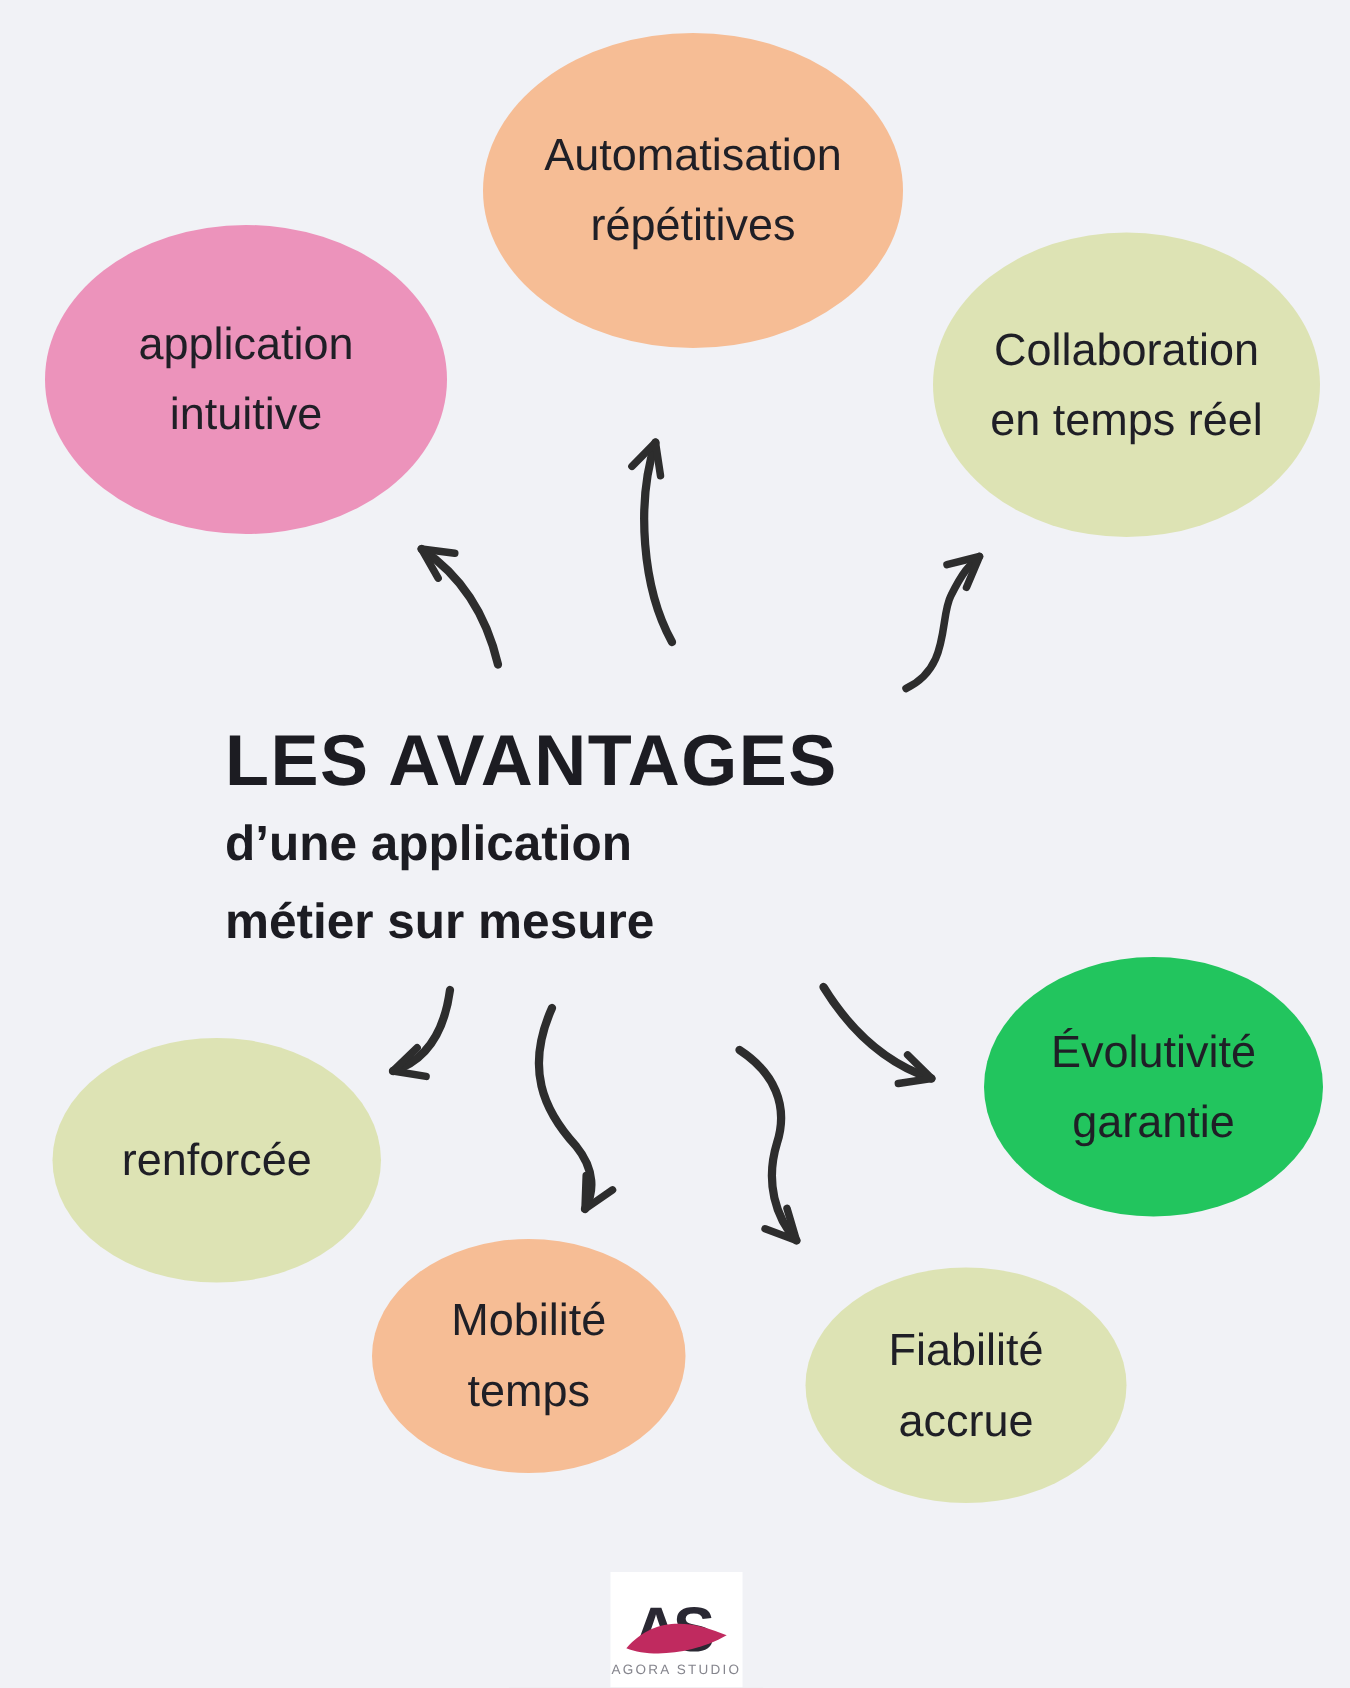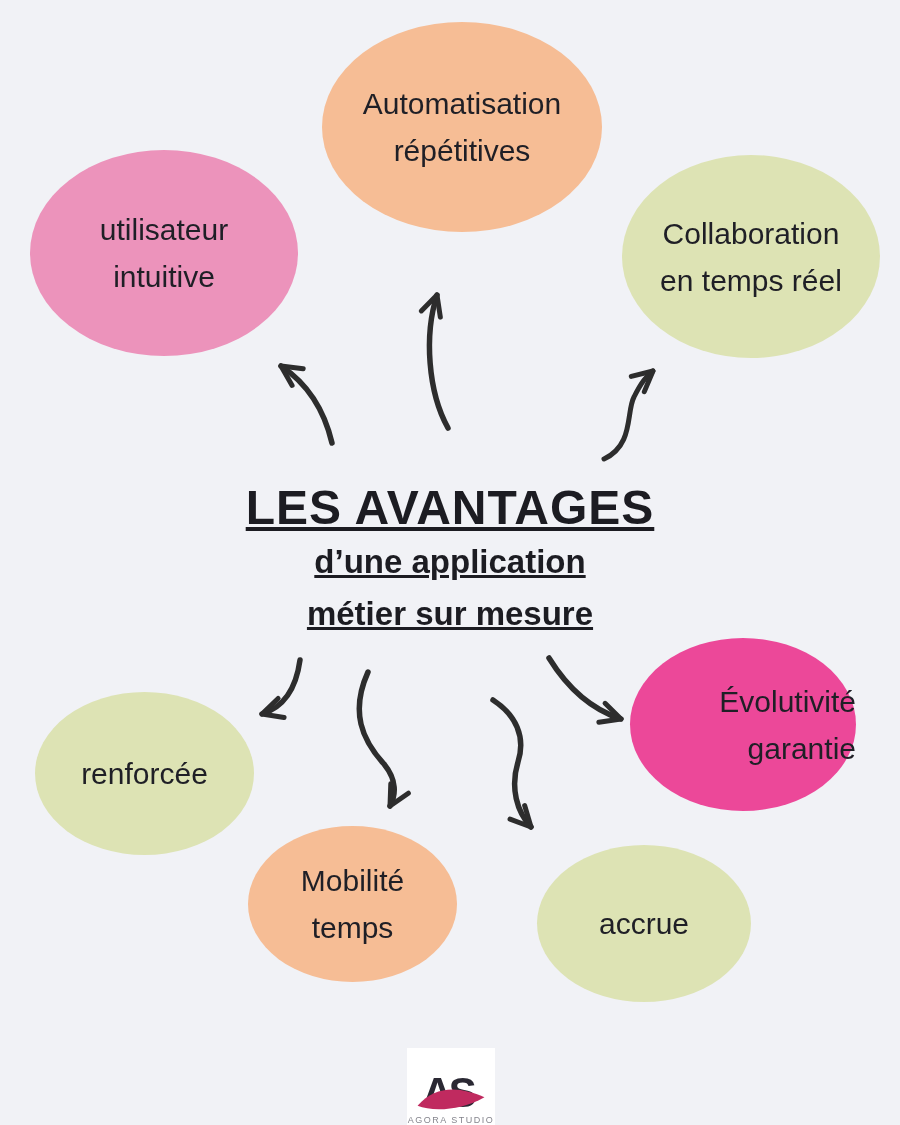--- a/index.html
+++ b/index.html
@@ -9,33 +9,33 @@
     background:#f1f2f6; overflow:hidden;padding-left:40px;
   }
   .bubble{
     position:absolute; border-radius:50%;
     display:flex; flex-direction:column; align-items:center; justify-content:center;
     text-align:center; color:#1f1f26;
     font-size:30px; line-height:47px; font-weight:500;
   }
   .bubble span{display:block; white-space:nowrap;}
   .title-block{
-    position:absolute; left:150px; top:480px; width:600px; text-align:center; color:#1c1c22;text-decoration:underline;
+    position:absolute; left:150px; top:480px; width:600px; text-align:left; color:#1c1c22;
   }
   .title-main{
     font-size:48px; font-weight:700; letter-spacing:1px; line-height:56px; margin:0;
   }
   .title-sub{
     font-size:33px; font-weight:600; line-height:52px; margin:0;
   }
   .arrows{position:absolute; left:0; top:0; width:900px; height:1125px; pointer-events:none;}
   .logo-card{
     position:absolute; left:407px; top:1048px; width:88px; height:77px;
     background:#ffffff; display:flex; flex-direction:column; align-items:center;
-    justify-content:flex-end; padding-top:6px; box-sizing:border-box;
+    justify-content:center; padding-top:6px; box-sizing:border-box;
   }
   .logo-caption{
     font-size:9px; letter-spacing:1.5px; color:#85858d; margin-top:2px; white-space:nowrap;
   }
 </style>
 </head>
 <body>
 
 <div class="canvas">
 
@@ -53,44 +53,45 @@
     <path d="M 493 700 C 516 715 526 737 518 762 C 510 788 517 812 531 827" fill="none" stroke="#2d2d2d" stroke-width="5.5" stroke-linecap="round" marker-end="url(#ah)"></path>
     <path d="M 549 658 Q 578 705 621 719" fill="none" stroke="#2d2d2d" stroke-width="5.5" stroke-linecap="round" marker-end="url(#ah)"></path>
   </svg>
 
   <div class="bubble" style="left:322px; top:22px; width:280px; height:210px; background:#f6bd95;">
     <span>Automatisation</span>
     <span>répétitives</span>
   </div>
 
   <div class="bubble" style="left:30px; top:150px; width:268px; height:206px; background:#ec93bb;">
-    <span>utilisateur</span>
+    <span>application</span>
     <span>intuitive</span>
   </div>
 
   <div class="bubble" style="left:622px; top:155px; width:258px; height:203px; background:#dde3b4;align-items:center;">
     <span>Collaboration</span>
     <span>en temps réel</span>
   </div>
 
-  <div class="bubble" style="left:630px; top:638px; width:226px; height:173px; background:#ec4899;align-items:flex-end;">
+  <div class="bubble" style="left:656px; top:638px; width:226px; height:173px; background:#22c55e;">
     <span>Évolutivité</span>
     <span>garantie</span>
   </div>
 
   <div class="bubble" style="left:35px; top:692px; width:219px; height:163px; background:#dde3b4;">
     <span>renforcée</span>
   </div>
 
   <div class="bubble" style="left:248px; top:826px; width:209px; height:156px; background:#f6bd95;">
     <span>Mobilité</span>
     <span>temps</span>
   </div>
 
   <div class="bubble" style="left:537px; top:845px; width:214px; height:157px; background:#dde3b4;">
+    <span>Fiabilité</span>
     <span>accrue</span>
   </div>
 
   <div class="title-block">
     <div class="title-main">LES AVANTAGES</div>
     <div class="title-sub">d’une application</div>
     <div class="title-sub">métier sur mesure</div>
   </div>
 
   <div class="logo-card">

